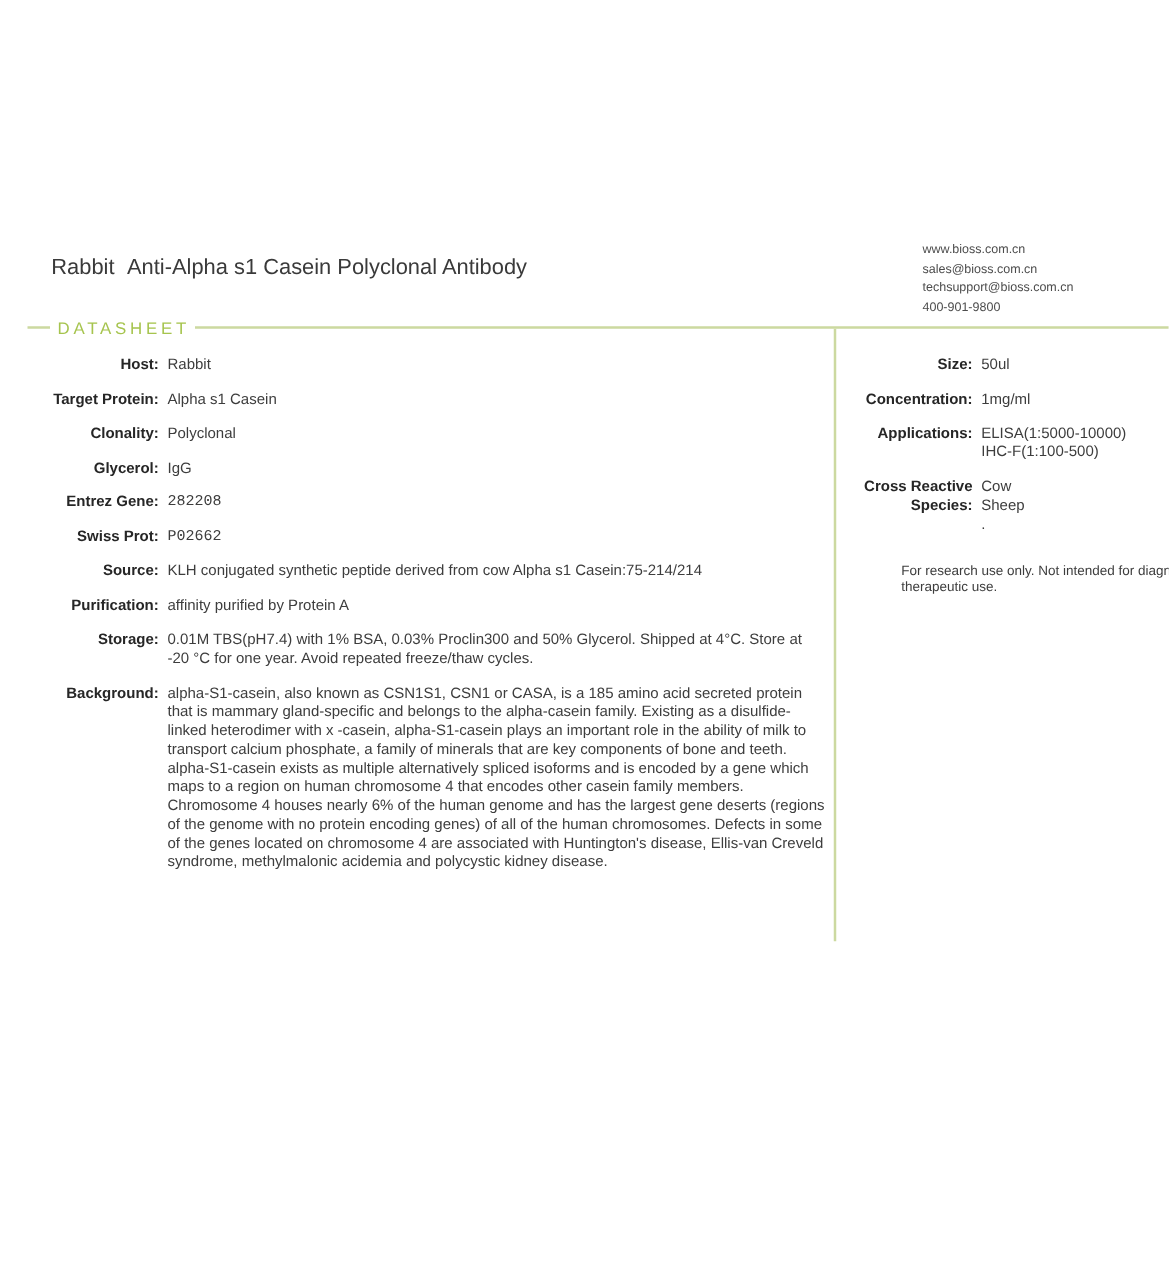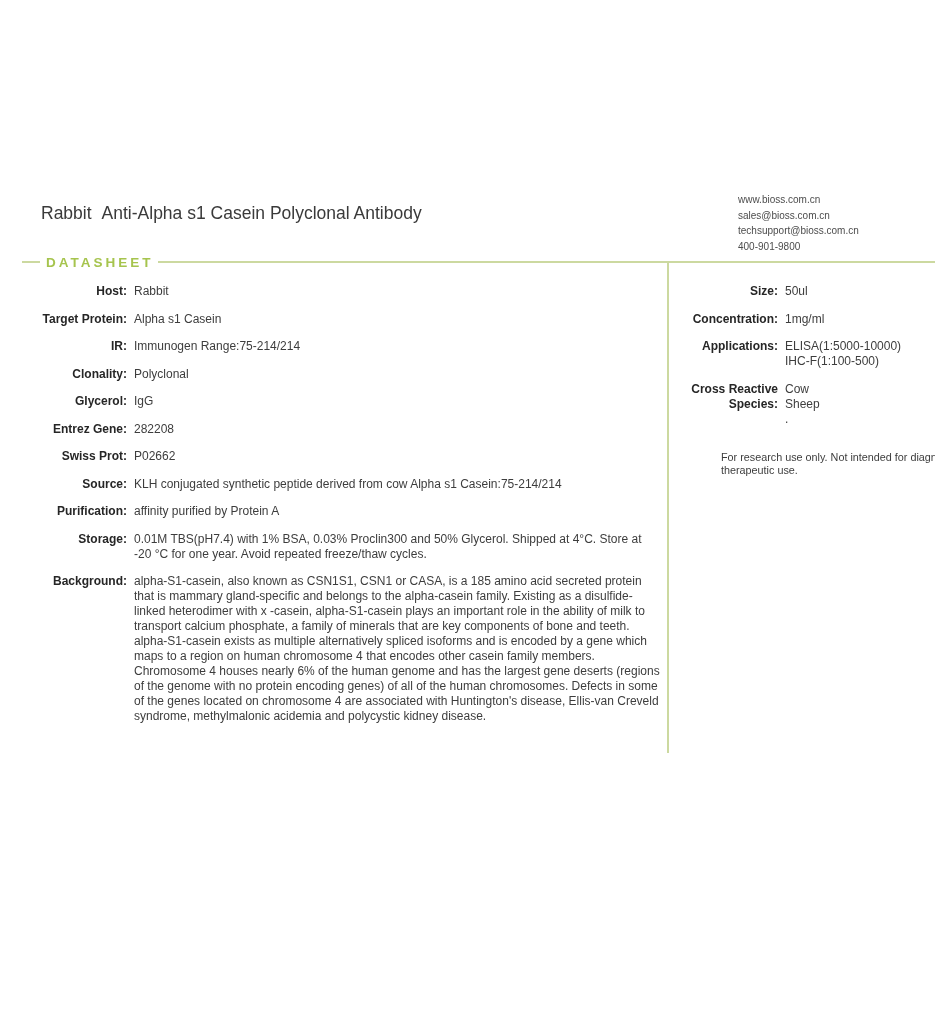--- a/index.html
+++ b/index.html
@@ -28,21 +28,21 @@
     font-size:10px; line-height:15.5px; color:#4c4c4c;
   }
 
   
   .ds-heading {
     position:absolute; left:22px; top:253px; right:0;
     display:flex; align-items:center; height:18px;
   }
   .ds-heading .dash { width:18px; height:2px; background:#ccd9a0; margin-right:6px; flex:0 0 auto; }
   .ds-heading .txt {
-    font-size:13.5px; font-weight:bold; letter-spacing:3px;
+    font-size:13.5px; font-weight:normal; letter-spacing:3px;
     color:#a6c44e; white-space:nowrap;
   }
   .ds-heading .rule { flex:1 1 auto; height:2px; background:#ccd9a0; margin-left:4px; }
 
   
   .col-divider {
     position:absolute; left:667px; top:263px;
     width:2px; height:490px; background:#ccd9a0;
   }
 
@@ -55,21 +55,21 @@
     position:absolute; left:672px; top:284px; width:263px;
     font-size:12px; line-height:15px;
   }
   .frow { display:flex; margin-bottom:12.5px; }
   .frow .lbl {
     width:105px; min-width:105px; text-align:right;
     font-weight:bold; color:#262626;
   }
   .rightcol .frow .lbl { width:106px; min-width:106px; }
   .frow .val { margin-left:7px; color:#3d3d3d; }
-  .link { color:#3fa2c7; cursor:pointer; text-decoration:none; }
+  .link { color:#3fa2c7; cursor:pointer; text-decoration:none;font-family:Liberation Mono, monospace; }
 
   
   .note {
     position:absolute; left:681px; top:451px;
     font-size:10.8px; line-height:12.5px; color:#3d3d3d;
   }
   .note div { white-space:nowrap;margin-left:40px; }
 </style>
 </head>
 <body>
@@ -100,24 +100,20 @@
     <div class="frow">
       <span class="lbl">Host:</span>
       <span class="val">Rabbit</span>
     </div>
 
     <div class="frow">
       <span class="lbl">Target Protein:</span>
       <span class="val">Alpha s1 Casein</span>
     </div>
 
-    <div class="frow">
-      <span class="lbl">IR:</span>
-      <span class="val">Immunogen Range:75-214/214</span>
-    </div>
 
     <div class="frow">
       <span class="lbl">Clonality:</span>
       <span class="val">Polyclonal</span>
     </div>
 
     <div class="frow">
       <span class="lbl">Glycerol:</span>
       <span class="val">IgG</span>
     </div>

